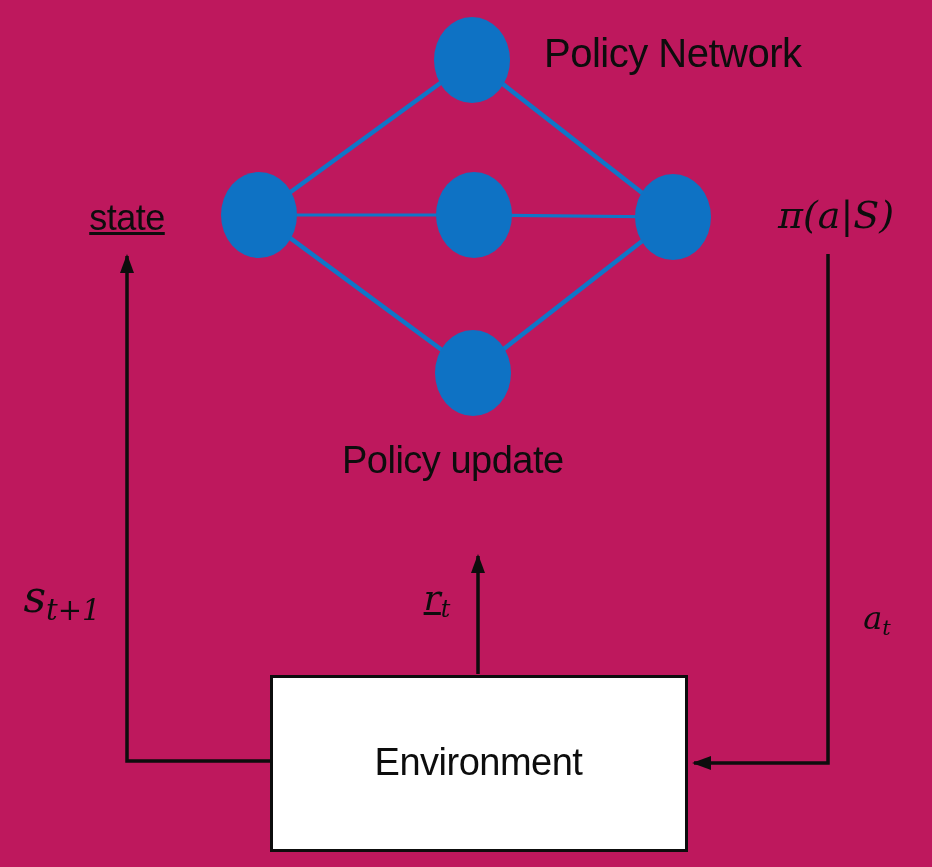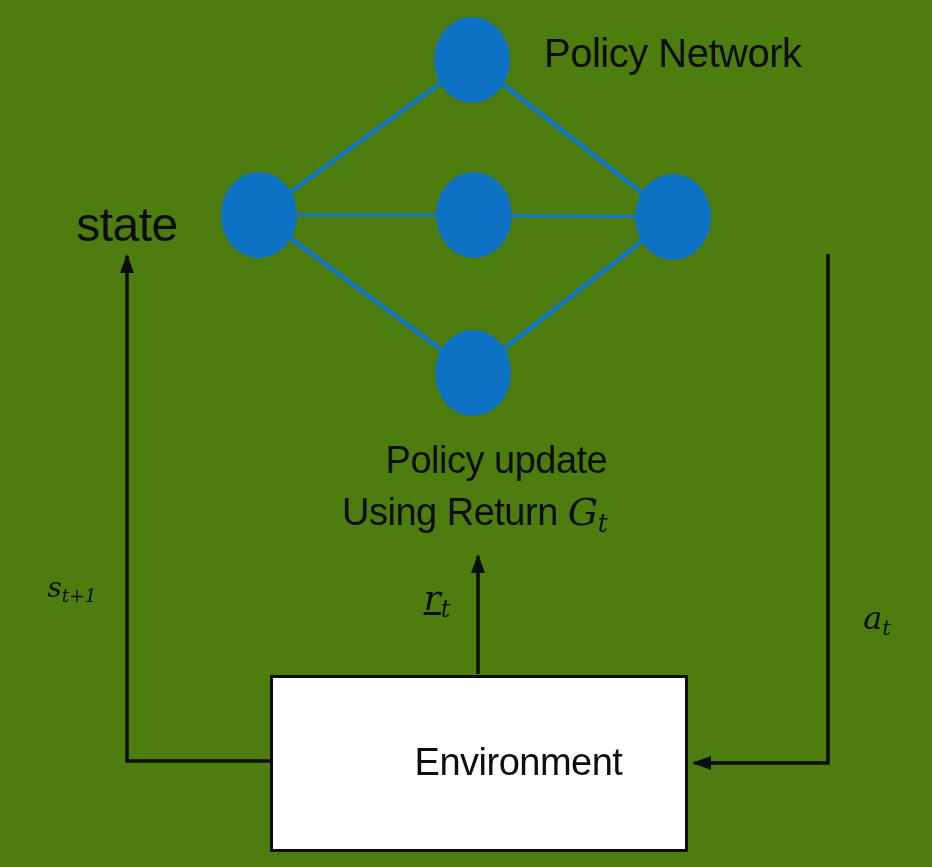--- a/index.html
+++ b/index.html
@@ -4,21 +4,21 @@
 <style>
   html, body {
     margin: 0;
     padding: 0;
     background: #ffffff;
   }
   .stage {
     position: relative;
     width: 932px;
     height: 867px;
-    background: #4d7c0f;
+    background: #be185d;
     overflow: hidden;
     font-family: "Liberation Sans", sans-serif;
   }
   .stage svg {
     position: absolute;
     left: 0;
     top: 0;
   }
   .lbl {
     position: absolute;
@@ -38,21 +38,20 @@
     font-size: 0.66em;
     font-style: italic;
     line-height: 0;
     vertical-align: -0.28em;
   }
   .center { text-align: center; }
   .env-box-label {
     display: flex;
     align-items: center;
     justify-content: center;
-    margin-left: 40px;
   }
   .pu-line { line-height: 52px; text-align: right; }
 </style>
 </head>
 <body>
 
 <div class="stage">
 
   <svg width="932" height="867" viewBox="0 0 932 867">
     <defs>
@@ -82,29 +81,29 @@
 
     <g fill="none" stroke-width="3.5">
       <polyline points="272,761 127,761 127,256" marker-end="url(#ah)" style="stroke: rgb(13, 13, 13);"></polyline>
       <line x1="478" y1="674" x2="478" y2="556" marker-end="url(#ah)" style="stroke: rgb(13, 13, 13);"></line>
       <polyline points="828,254 828,763 694,763" marker-end="url(#ah)" style="stroke: rgb(13, 13, 13);"></polyline>
     </g>
   </svg>
 
   <div class="lbl sans" style="left:544px; top:30px; font-size:40px;">Policy Network</div>
 
-  <div class="lbl sans center" style="left:57px; top:197px; width:140px; font-size:48px;">state</div>
+  <div class="lbl sans center" style="left:57px; top:197px; width:140px; font-size:36px;text-decoration:underline;">state</div>
 
+  <div class="lbl math center" style="left:770px; top:194px; width:132px; font-size:38px;">π(a|S)</div>
 
   <div class="lbl sans" style="left:342px; top:434px; font-size:38px;">
     <div class="pu-line">Policy update</div>
-    <div class="pu-line"><span>Using Return </span><span class="math"><span>G</span><sub>t</sub></span></div>
   </div>
 
-  <div class="lbl math center" style="left:10px; top:572px; width:124px; font-size:28px;"><span>s</span><sub>t+1</sub></div>
+  <div class="lbl math center" style="left:0; top:572px; width:124px; font-size:44px;"><span>s</span><sub>t+1</sub></div>
 
   <div class="lbl math center" style="left:402px; top:577px; width:70px; font-size:36px;text-decoration:underline;"><span>r</span><sub>t</sub></div>
 
   <div class="lbl math center" style="left:842px; top:600px; width:70px; font-size:32px;"><span>a</span><sub>t</sub></div>
 
   <div class="lbl sans env-box-label" style="left:271px; top:676px; width:415px; height:174px; font-size:38px;">Environment</div>
 
 </div>
 
 </body></html>

